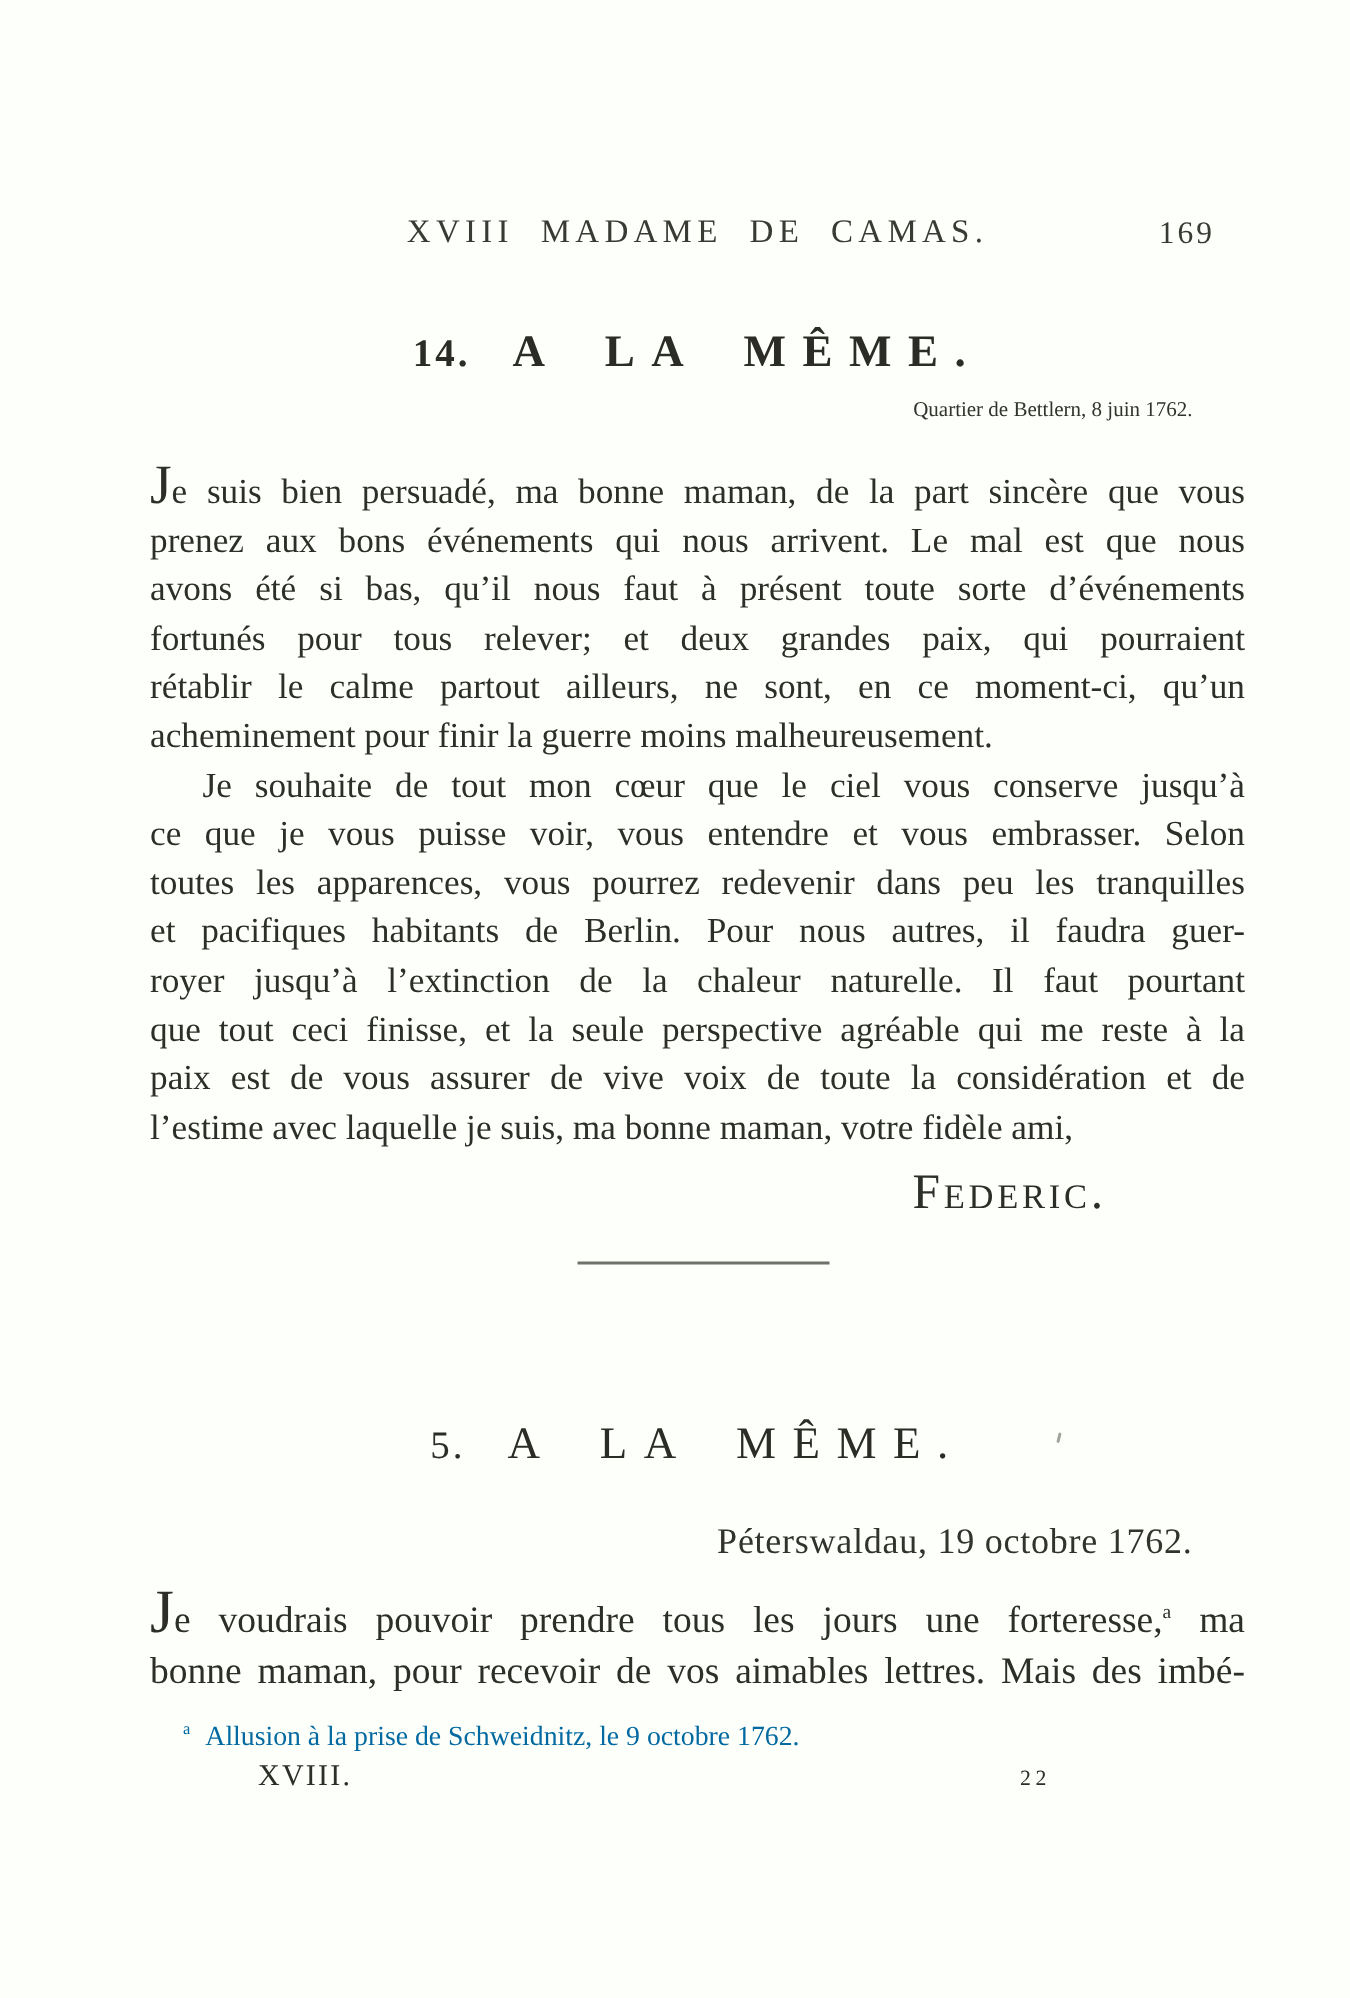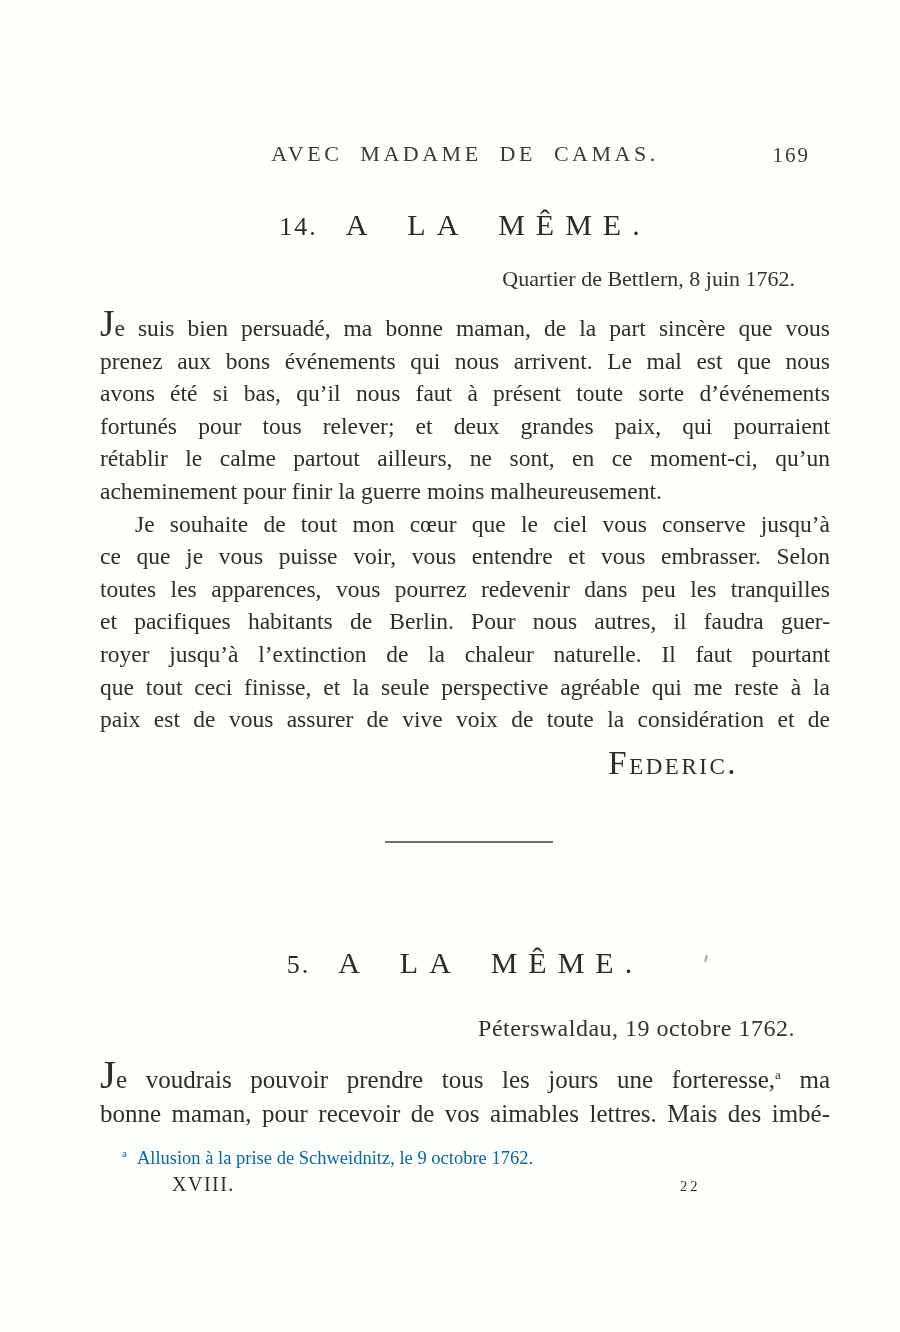--- a/index.html
+++ b/index.html
@@ -32,31 +32,31 @@
   }
 
   
   .section-heading {
     position: absolute;
     left: 100px; width: 730px;
     text-align: center;
     white-space: nowrap;
     color: #2c2c27;
   }
-  #heading-14 { top: 208px; }
+  #heading-14 { top: 218px; font-weight: bold; }
   #heading-15 { top: 946px; }
   .heading-number { font-size: 26px; margin-right: 28px; letter-spacing: 2px; }
   .heading-title  { font-size: 30px; letter-spacing: 11px; word-spacing: 12px; }
 
   
   .dateline {
     position: absolute;
     left: 100px; width: 695px;
     text-align: right;
-    font-size: 22px;
+    font-size: 14px;
     color: #33332e;
   }
   #dateline-14 { top: 266px; }
   #dateline-15 { top: 1015px; font-size: 24px; letter-spacing: 0.5px; }
 
   
   .letter-body {
     position: absolute;
     left: 100px; width: 730px;
     text-align: justify;
@@ -125,21 +125,21 @@
     border-radius: 1px;
     opacity: 0.75;
   }
 </style>
 </head>
 <body>
 
 <div class="page">
 
   <div class="running-header">
-    <span>AVEC MADAME DE CAMAS.</span>
+    <span>XVIII MADAME DE CAMAS.</span>
     <span class="page-number">169</span>
   </div>
 
   <div class="section-heading" id="heading-14">
     <span class="heading-number">14.</span><span class="heading-title">A LA MÊME.</span>
   </div>
 
   <div class="dateline" id="dateline-14">Quartier de Bettlern, 8 juin 1762.</div>
 
   <div class="letter-body" id="body-14">
@@ -150,20 +150,21 @@
     <div class="line">rétablir le calme partout ailleurs, ne sont, en ce moment-ci, qu’un</div>
     <div class="line last">acheminement pour finir la guerre moins malheureusement.</div>
 
     <div class="line indent">Je souhaite de tout mon cœur que le ciel vous conserve jusqu’à</div>
     <div class="line">ce que je vous puisse voir, vous entendre et vous embrasser.  Selon</div>
     <div class="line">toutes les apparences, vous pourrez redevenir dans peu les tranquilles</div>
     <div class="line">et pacifiques habitants de Berlin.  Pour nous autres, il faudra guer-</div>
     <div class="line">royer jusqu’à l’extinction de la chaleur naturelle.  Il faut pourtant</div>
     <div class="line">que tout ceci finisse, et la seule perspective agréable qui me reste à la</div>
     <div class="line">paix est de vous assurer de vive voix de toute la considération et de</div>
+    <div class="line last">l’estime avec laquelle je suis, ma bonne maman, votre fidèle ami,</div>
 
     <div class="signature">Federic.</div>
   </div>
 
   <div class="divider"></div>
 
   <div class="ink-speck"></div>
 
   <div class="section-heading" id="heading-15">
     <span class="heading-number">5.</span><span class="heading-title">A LA MÊME.</span>

